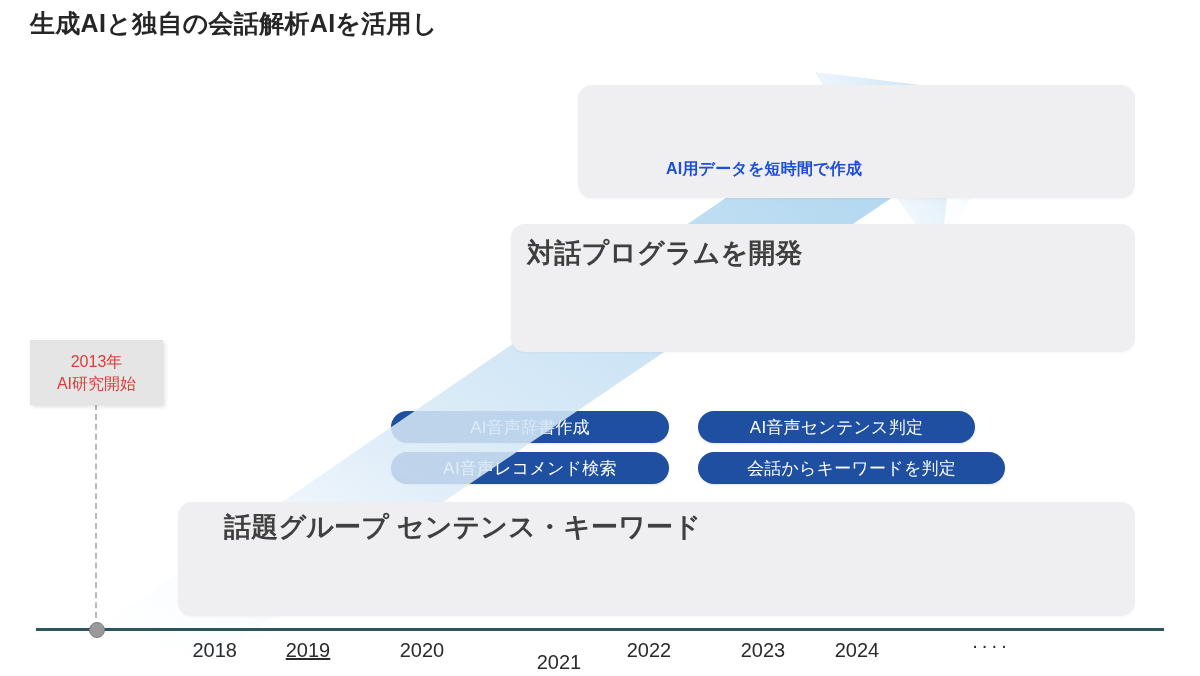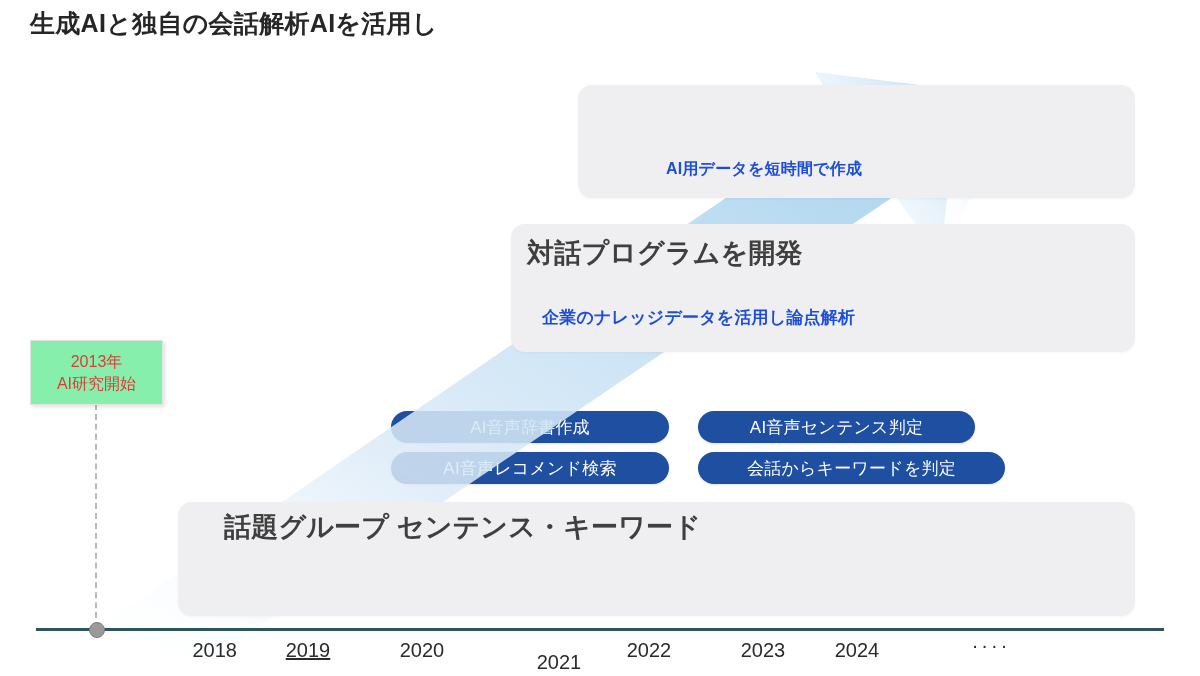--- a/index.html
+++ b/index.html
@@ -110,21 +110,21 @@
   #c4-pill-0 { left: 198px; top: 557px; width: 275px; height: 33px; font-size: 17px; }
   #c4-pill-1 { left: 498px; top: 557px; width: 275px; height: 33px; font-size: 17px; }
 
   
   #milestone {
     position: absolute;
     left: 30px;
     top: 340px;
     width: 131px;
     height: 63px;
-    background: #86efac;
+    background: #e5e5e5;
     border: 1px solid #e3e3e3;
     box-shadow: 2px 2px 4px rgba(0,0,0,0.12);
     z-index: 35;
     display: flex;
     flex-direction: column;
     align-items: center;
     justify-content: center;
   }
   #milestone .ms-line {
     color: #e03a3a;
@@ -216,21 +216,20 @@
   </div>
 
   <div class="card" id="card-1">
     <div class="card-sub">AI用データを短時間で作成</div>
   </div>
   <div class="pill" id="c1-pill-0">会話解析・論点抽出</div>
   <div class="pill" id="c1-pill-1">高密度要約</div>
 
   <div class="card" id="card-2">
     <div class="card-title">対話プログラムを開発</div>
-    <div class="card-sub">企業のナレッジデータを活用し論点解析</div>
   </div>
   <div class="pill" id="c2-pill-0">AI対話型ロールプレイ開発</div>
 
   <div class="pill" id="c3-pill-0">AI音声辞書作成</div>
   <div class="pill" id="c3-pill-1">AI音声センテンス判定</div>
   <div class="pill" id="c3-pill-2">AI音声レコメンド検索</div>
   <div class="pill" id="c3-pill-3">会話からキーワードを判定</div>
 
   <div class="card" id="card-4">
     <div class="card-title">話題グループ  センテンス・キーワード</div>

